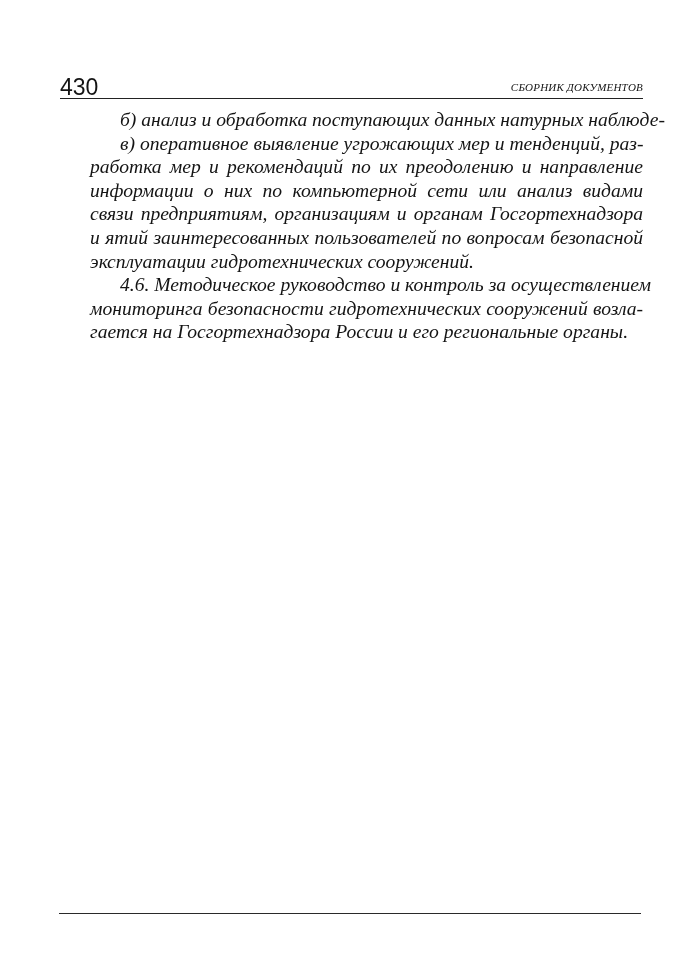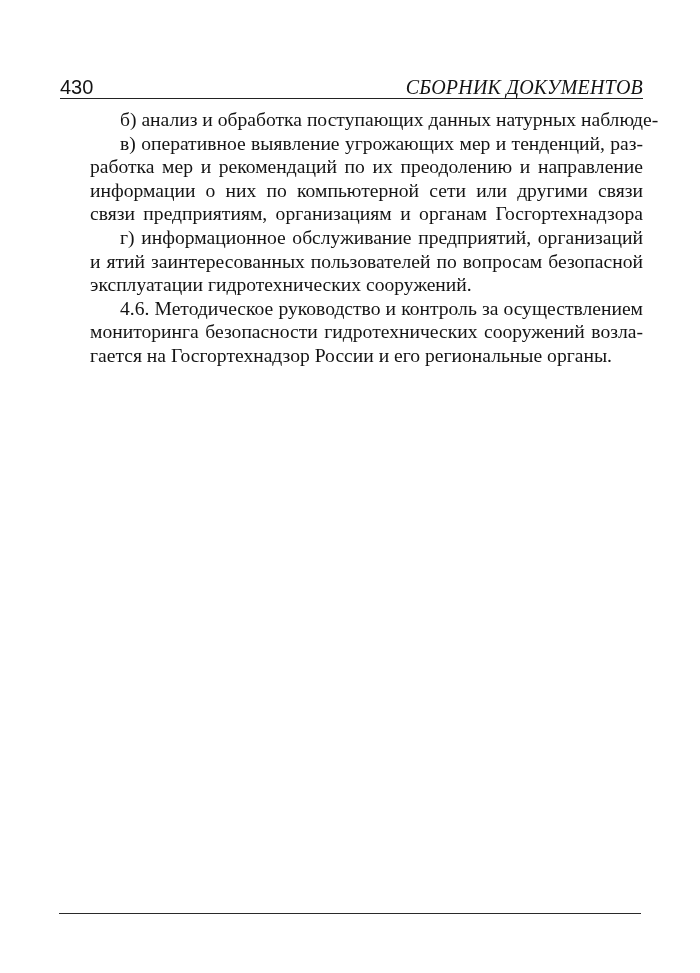--- a/index.html
+++ b/index.html
@@ -21,45 +21,46 @@
       top: 76px;
       width: 583px;
       height: 22px;
       border-bottom: 1.2px solid #222;
       display: flex;
       justify-content: space-between;
       align-items: flex-end;
     }
     .page-number {
       font-family: "Liberation Sans", "DejaVu Sans", sans-serif;
-      font-size: 20px;
+      font-size: 23px;
       line-height: 20px;
       padding-bottom: 1px;
     }
     .running-title {
       font-family: "Liberation Serif", "DejaVu Serif", serif;
       font-style: italic;
-      font-size: 20px;
+      font-size: 11px;
       line-height: 20px;
       letter-spacing: 0.2px;
       padding-bottom: 1px;
     }
     .body-text {
       position: absolute;
       left: 60px;
       top: 108px;
       width: 583px;
       font-size: 19.6px;
       line-height: 23.6px;
     }
     .para {
       margin: 0;
       text-indent: 30px;
       text-align: justify;
       hyphens: manual;
+      font-style: italic;
     }
     .line {
       display: block;
       text-align: justify;
       text-align-last: justify;
       white-space: nowrap;
     }
     .line.last {
       text-align-last: left;
     }
@@ -83,28 +84,27 @@
   <span class="running-title">СБОРНИК ДОКУМЕНТОВ</span>
 </div>
 
 <div class="body-text">
   <p class="para">
     <span class="line first">б) анализ и обработка поступающих данных натурных наблюде-</span>
   </p>
   <p class="para">
     <span class="line first">в) оперативное выявление угрожающих мер и тенденций, раз-</span>
     <span class="line">работка мер и рекомендаций по их преодолению и направление</span>
-    <span class="line">информации о них по компьютерной сети или другими связи</span>
+    <span class="line">информации о них по компьютерной сети или анализ видами</span>
     <span class="line">связи предприятиям, организациям и органам Госгортехнадзора</span>
   </p>
   <p class="para">
-    <span class="line first">г) информационное обслуживание предприятий, организаций</span>
     <span class="line">и ятий заинтересованных пользователей по вопросам безопасной</span>
     <span class="line last">эксплуатации гидротехнических сооружений.</span>
   </p>
   <p class="para">
     <span class="line first">4.6. Методическое руководство и контроль за осуществлением</span>
     <span class="line">мониторинга безопасности гидротехнических сооружений возла-</span>
-    <span class="line last">гается на Госгортехнадзор России и его региональные органы.</span>
+    <span class="line last">гается на Госгортехнадзора России и его региональные органы.</span>
   </p>
 </div>
 
 <div class="footer-rule"></div>
 
 </body></html>

